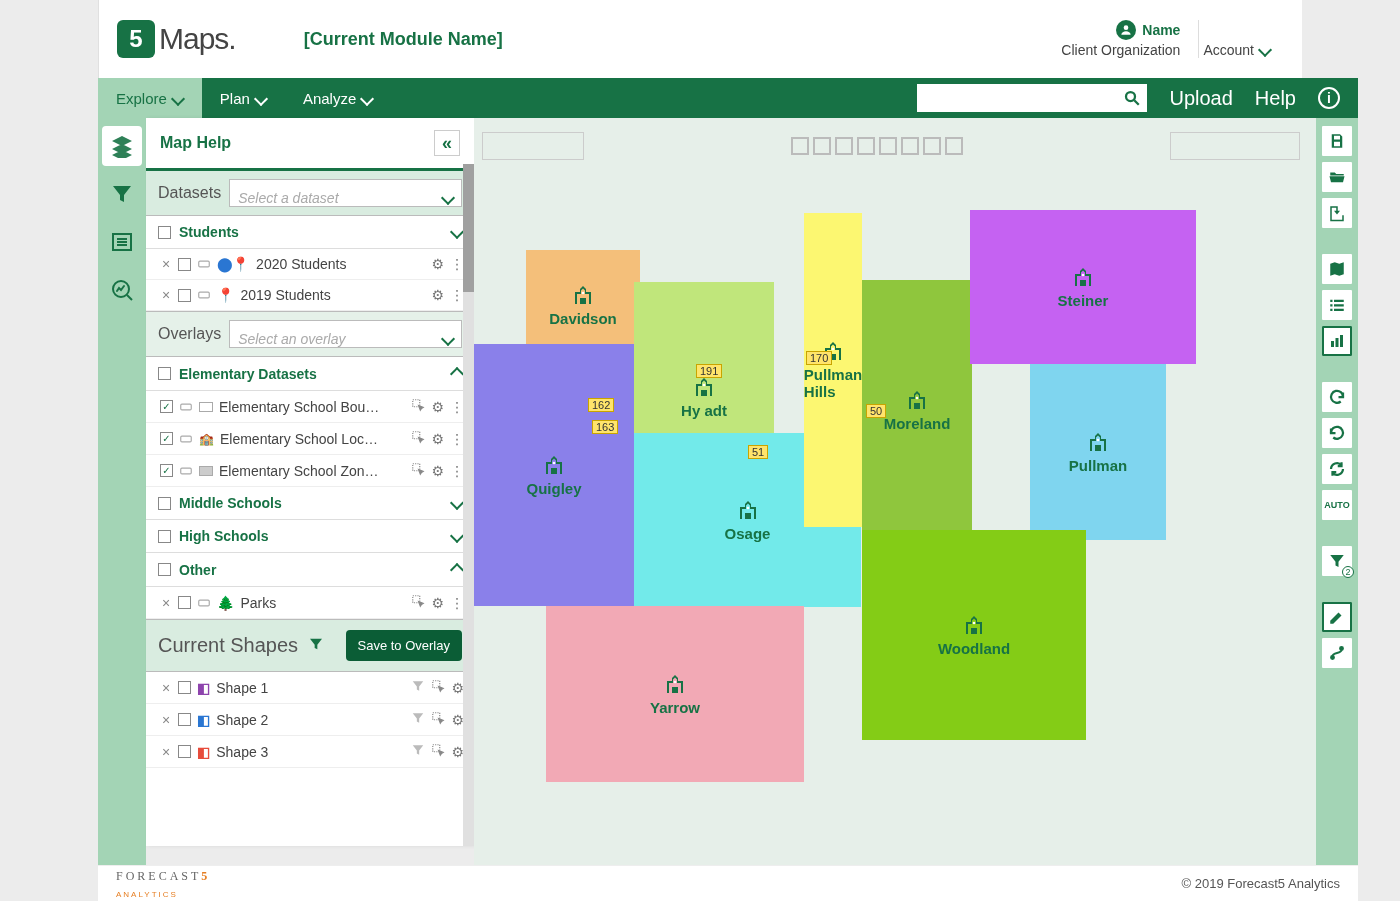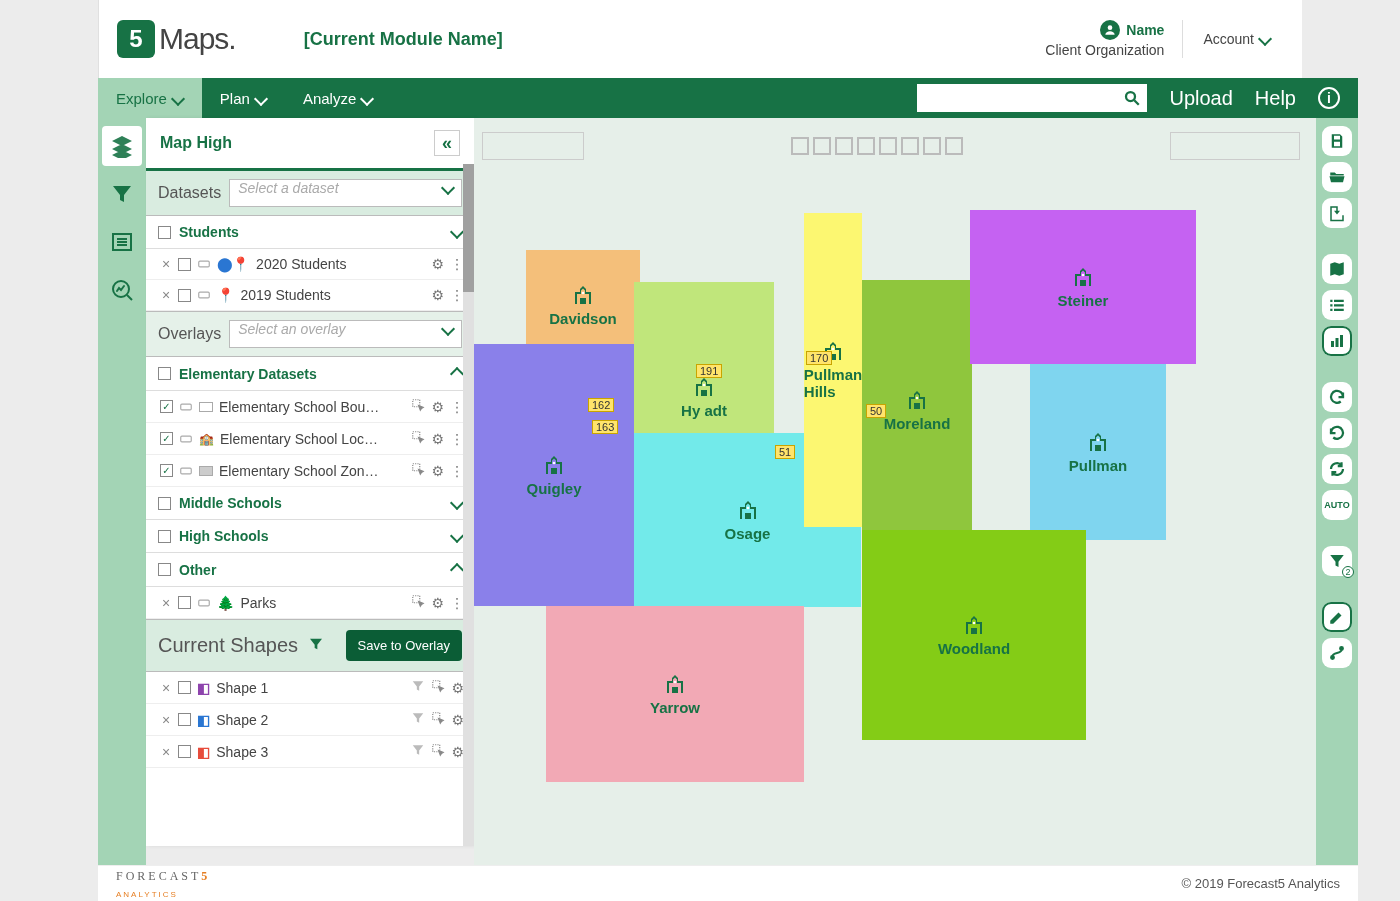--- a/index.html
+++ b/index.html
@@ -5,21 +5,21 @@
 * { box-sizing: border-box; margin: 0; padding: 0; }
 body { font-family: Arial, Helvetica, sans-serif; background: #ececec; width: 1400px; height: 901px; overflow: hidden; font-size: 14px; color: #333; }
 .app { width: 1400px; height: 901px; display: flex; flex-direction: column; }
 
 
 .header { background: #fff; height: 78px; display: flex; align-items: center; padding: 0 20px 0 0; margin-left: 98px; margin-right: 98px; border-left: 1px solid #e0e0e0;}
 .logo { display: flex; align-items: center; padding: 0 18px; }
 .logo-badge { width: 38px; height: 38px; background: #177245; border-radius: 6px; display: flex; align-items: center; justify-content: center; color: #fff; font-weight: bold; font-size: 24px; margin-right: 4px;}
 .logo-text { font-size: 30px; color: #444; letter-spacing: -1px; }
 .module-name { font-size: 18px; color: #177245; font-weight: bold; margin-left: 50px; }
-.header-right { margin-left: auto; display: flex; align-items: center; gap: 20px; }
+.header-right { margin-left: auto; display: flex; align-items: flex-end; gap: 4px; }
 .user-block { text-align: right; padding-right: 18px; border-right: 1px solid #ddd; }
 .user-name { display: flex; align-items: center; justify-content: flex-end; gap: 6px; font-weight: bold; color: #177245; }
 .user-avatar-icon { width: 20px; height: 20px; background: #177245; border-radius: 50%; display: inline-flex; align-items: center; justify-content: center; color: #fff; font-size: 12px;}
 .org-name { color: #444; font-size: 14px; margin-top: 2px; }
 .account-link { color: #444; display: flex; align-items: center; gap: 6px; cursor: pointer; padding-right: 12px;}
 
 
 .navbar { background: #177245; height: 40px; display: flex; align-items: stretch; margin-left: 98px; margin-right: 42px;}
 .nav-item { color: #fff; padding: 0 18px; display: flex; align-items: center; gap: 6px; cursor: pointer; font-size: 15px; border-right: 1px solid rgba(255,255,255,0.0);}
 .nav-item.active { background: #a3d4b5; color: #177245; }
@@ -41,21 +41,21 @@
 
 
 .sidepanel { width: 328px; background: #fff; display: flex; flex-direction: column; box-shadow: 2px 0 4px rgba(0,0,0,0.08); position: relative; height: 728px;}
 .panel-header { display: flex; align-items: center; padding: 12px 14px; border-bottom: 3px solid #177245; color: #177245; font-weight: bold; font-size: 16px; }
 .collapse-btn { margin-left: auto; width: 26px; height: 26px; border: 1px solid #ccc; display: flex; align-items: center; justify-content: center; cursor: pointer; background:#fff;}
 .panel-body { flex:1; overflow-y: auto; position: relative; }
 
 .section-bar { background: #d9ece0; padding: 8px 12px; display: flex; align-items: center; border-bottom: 1px solid #bbb; gap: 8px;}
 .section-bar.light { background: #e5f1e9; border-top: 1px solid #bbb;}
 .section-title { color: #555; font-size: 16px; }
-.section-select { flex:1; border: 1px solid #bbb; background: #fff; height: 28px; display: flex; align-items: flex-start; justify-content: space-between; padding: 0 8px; color: #aaa; font-style: italic; cursor: pointer;}
+.section-select { flex:1; border: 1px solid #bbb; background: #fff; height: 28px; display: flex; align-items: flex-end; justify-content: space-between; padding: 0 8px; color: #aaa; font-style: italic; cursor: pointer;}
 
 .group-row { display: flex; align-items: center; padding: 8px 12px; border-bottom: 1px solid #ddd; cursor: pointer; gap: 8px;}
 .group-row .grp-title { color: #177245; font-weight: bold; flex:1; }
 .chev { color: #177245; font-size: 14px; }
 .checkbox { width: 13px; height: 13px; border: 1px solid #888; background: #fff; display: inline-flex; align-items: center; justify-content: center; font-size: 10px; color: #177245;}
 .checkbox.checked::after { content: "✓"; }
 
 .item-row { display: flex; align-items: center; padding: 7px 10px 7px 14px; border-bottom: 1px solid #eee; gap: 6px; font-size: 14px; color: #444;}
 .item-row .remove { color: #888; cursor: pointer; width: 12px; text-align: center;}
 .item-row .label { flex:1; white-space: nowrap; overflow: hidden; text-overflow: ellipsis; }
@@ -88,21 +88,21 @@
 .tb-center { flex:1; display: flex; justify-content: center; gap: 4px;}
 .tb-box.x { width:18px; height:18px; border:2px solid #bbb; margin-top: 5px;}
 .tb-box.c { width: 130px; }
 
 .district { position: absolute; display: flex; flex-direction: column; align-items: center; justify-content: center; color: #177245; font-weight: bold; font-size: 15px;}
 .district svg { width: 24px; height: 24px; margin-bottom: 2px;}
 .label-chip { position:absolute; background:#ffe46b; border:1px solid #c9a400; color:#333; font-size:11px; padding: 0 3px; font-weight: normal;}
 
 
 .right-toolbar { position: absolute; right: 0; top: 0; bottom: 0; width: 42px; background: #a3d4b5; display: flex; flex-direction: column; align-items: center; padding: 8px 0; gap: 6px;}
-.rt-btn { width: 30px; height: 30px; background: #fff; border-radius: 9px; display: flex; align-items: center; justify-content: center; color: #177245; cursor: pointer; font-size: 15px;}
+.rt-btn { width: 30px; height: 30px; background: #fff; border-radius: 1px; display: flex; align-items: center; justify-content: center; color: #177245; cursor: pointer; font-size: 15px;}
 .rt-btn.active { box-shadow: inset 0 0 0 2px #177245; }
 .rt-gap { height: 14px; }
 .rt-text { font-size: 9px; font-weight: bold; color: #177245; display:flex; align-items:center; justify-content:center; }
 
 
 .footer { height: 36px; background: #fff; margin-left: 98px; margin-right: 42px; display: flex; align-items: center; padding: 0 18px; border-top: 1px solid #eee;}
 .footer-logo { font-family: Georgia, serif; letter-spacing: 3px; color: #666; font-size: 12px; }
 .footer-logo .five { color: #e67e22; font-weight: bold;}
 .footer-sub { font-size: 8px; letter-spacing: 2px; color: #e67e22; }
 .copyright { margin-left: auto; color: #555; font-size: 13px;}
@@ -196,21 +196,21 @@
         <svg viewBox="0 0 24 24" fill="none" stroke="#177245" stroke-width="2">
             <circle cx="11" cy="11" r="8"></circle>
             <path d="M7 13l2-3 2 2 3-4" stroke-linecap="round"></path>
             <line x1="17" y1="17" x2="22" y2="22"></line>
           </svg>
       </div>
     </div>
 
     <div class="sidepanel">
       <div class="panel-header">
-        <span>Map High</span>
+        <span>Map Help</span>
         <div class="collapse-btn">
             <span class="chev-left-dbl"></span>
           </div>
       </div>
       <div class="panel-body">
 
         <div class="section-bar">
           <span class="section-title">Datasets</span>
           <div class="section-select">
             <span>Select a dataset</span>
@@ -446,21 +446,21 @@
             </svg>
             <span>Hy    adt</span>
             <div class="label-chip" style="left: 62px; top: 82px;">191</div>
           </div>
           <div class="district" style="left: 160px; top: 315px; width: 227px; height: 174px; background: rgb(114, 234, 234);">
             <svg viewBox="0 0 24 24" fill="#177245">
               <path d="M12 2l3 3v3h5v12H4V8h5V5l3-3zm-6 8v10h3v-6h6v6h3V10h-4V6.5L12 4.5 10 6.5V10H6z"></path>
               <circle cx="12" cy="9" r="1.3" fill="#fff"></circle>
             </svg>
             <span>Osage</span>
-            <div class="label-chip" style="left: 141px; top: 12px;">51</div>
+            <div class="label-chip" style="left: 114px; top: 12px;">51</div>
           </div>
           <div class="district" style="left: 330px; top: 95px; width: 58px; height: 314px; background: rgb(252, 247, 113);">
             <svg viewBox="0 0 24 24" fill="#177245">
               <path d="M12 2l3 3v3h5v12H4V8h5V5l3-3zm-6 8v10h3v-6h6v6h3V10h-4V6.5L12 4.5 10 6.5V10H6z"></path>
               <circle cx="12" cy="9" r="1.3" fill="#fff"></circle>
             </svg>
             <span>Pullman Hills</span>
             <div class="label-chip" style="left: 2px; top: 138px;">170</div>
           </div>
           <div class="district" style="left: 388px; top: 162px; width: 110px; height: 260px; background: rgb(143, 198, 61);">

